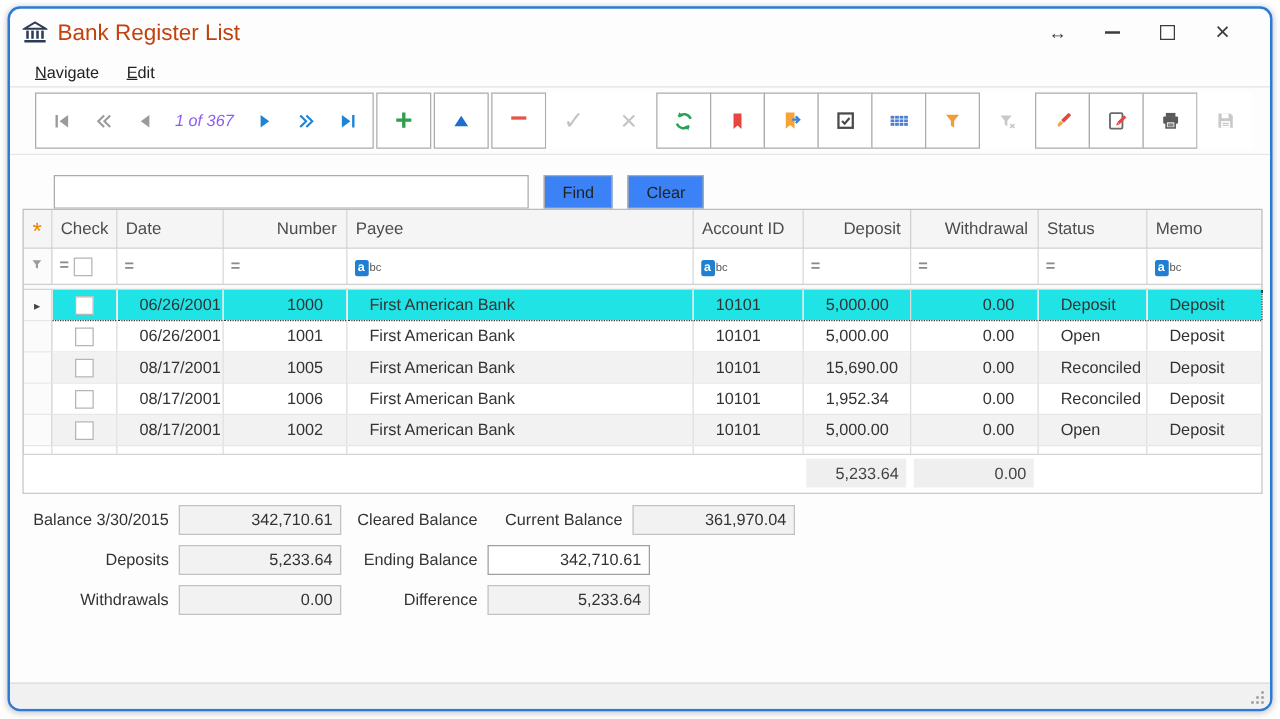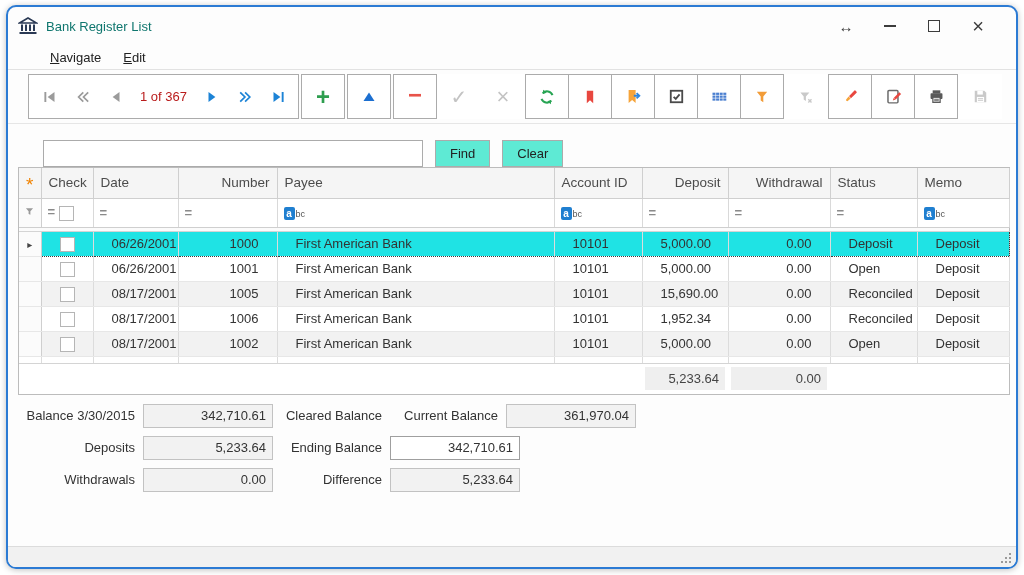--- a/index.html
+++ b/index.html
@@ -6,48 +6,48 @@
   html,body { width:1024px; height:575px; background:#fff; font-family:"Liberation Sans", sans-serif; }
   .window {
     position:absolute; left:6px; top:5px; width:1012px; height:564px;
     background:#fdfdfd; border:2px solid #2c7bd4; border-radius:10px;
     box-shadow:0 1px 6px rgba(0,0,0,.25); overflow:hidden;
     display:flex; flex-direction:column;
   }
   
   .titlebar { height:38px; display:flex; align-items:center; padding:0 16px 0 10px; flex:0 0 auto; }
   .app-icon { width:20px; height:18px; margin-right:8px; }
-  .title { font-size:13px; color:#0f766e; }
+  .title { font-size:18px; color:#c2410c; }
   .tb-controls { margin-left:auto; display:flex; align-items:center; gap:0; }
   .tb-btn { width:44px; height:30px; display:flex; align-items:center; justify-content:center;
             color:#3c3c3c; font-size:15px; cursor:default; }
   .tb-btn.close { font-size:20px; }
   .maxbox { width:12px; height:12px; border:1.5px solid #3c3c3c; display:inline-block; }
   .minbar { width:12px; height:0; border-top:2px solid #3c3c3c; display:inline-block; }
   
-  .menubar { height:25px; display:flex; align-items:center; gap:22px; padding-left:42px;
+  .menubar { height:25px; display:flex; align-items:center; gap:22px; padding-left:20px;
              border-bottom:1px solid #e2e2e2; font-size:13px; color:#222; flex:0 0 auto;}
   .menu-item u { text-decoration:underline; }
   
   .toolbar { display:flex; align-items:center; padding:4px 0 4px 20px; border-bottom:1px solid #e6e6e6; flex:0 0 auto;}
   .nav-group { display:flex; align-items:center; height:45px; border:1px solid #ababab; background:#fff; padding:0 4px; }
   .nav-btn { width:33px; height:40px; display:flex; align-items:center; justify-content:center; }
-  .nav-pos { font-size:13px; color:#b91c1c; padding:0 8px; white-space:nowrap; }
+  .nav-pos { font-size:13px; color:#8b5cf6; padding:0 8px; white-space:nowrap;font-style:italic; }
   .tbn { width:44px; height:45px; display:flex; align-items:center; justify-content:center; background:#fff; }
   .tbn.boxed { border:1px solid #ababab; }
   .tbn.boxed + .tbn.boxed { margin-left:-1px; }
   .gap2 { margin-left:2px !important; }
   .glyph-add { color:#2e9e4f; font-size:24px; font-weight:bold; line-height:1; }
   .glyph-min { color:#e8534a; font-size:24px; font-weight:bold; line-height:1; margin-top:-4px;}
   .glyph-check { color:#c3c3c3; font-size:20px; }
   .glyph-x { color:#c3c3c3; font-size:22px; }
   
   .search-row { display:flex; align-items:center; gap:12px; padding:16px 0 0 35px; flex:0 0 auto;}
   .search-input { width:380px; height:27px; border:1px solid #ababab; background:#fff; padding:0 6px; font-size:13px; font-family:"Liberation Sans", sans-serif;}
-  .btn { height:27px; border:1px solid #ababab; background:#5eead4; font-size:13px; color:#222;
+  .btn { height:27px; border:1px solid #ababab; background:#3b82f6; font-size:13px; color:#222;
          padding:0 14px; font-family:"Liberation Sans", sans-serif; }
   .group-hint { margin:24px 0 14px 14px; font-size:13px; color:#9d9d9d; flex:0 0 auto;}
   
   .grid-wrap { margin-left:10px; width:992px; border:1px solid #bcbcbc; background:#fff; flex:0 0 auto;}
   table { border-collapse:collapse; table-layout:fixed; width:990px; font-size:13px; color:#333; }
   td,th { overflow:hidden; white-space:nowrap; }
   thead th { height:30px; background:#f5f5f5; font-weight:normal; color:#4c4c4c; text-align:left;
              padding:0 7px; border-right:1px solid #cfcfcf; border-bottom:1px solid #cfcfcf; font-size:13.5px;}
   thead th.ind { padding:0; text-align:center; }
   thead th.r { text-align:right; }

